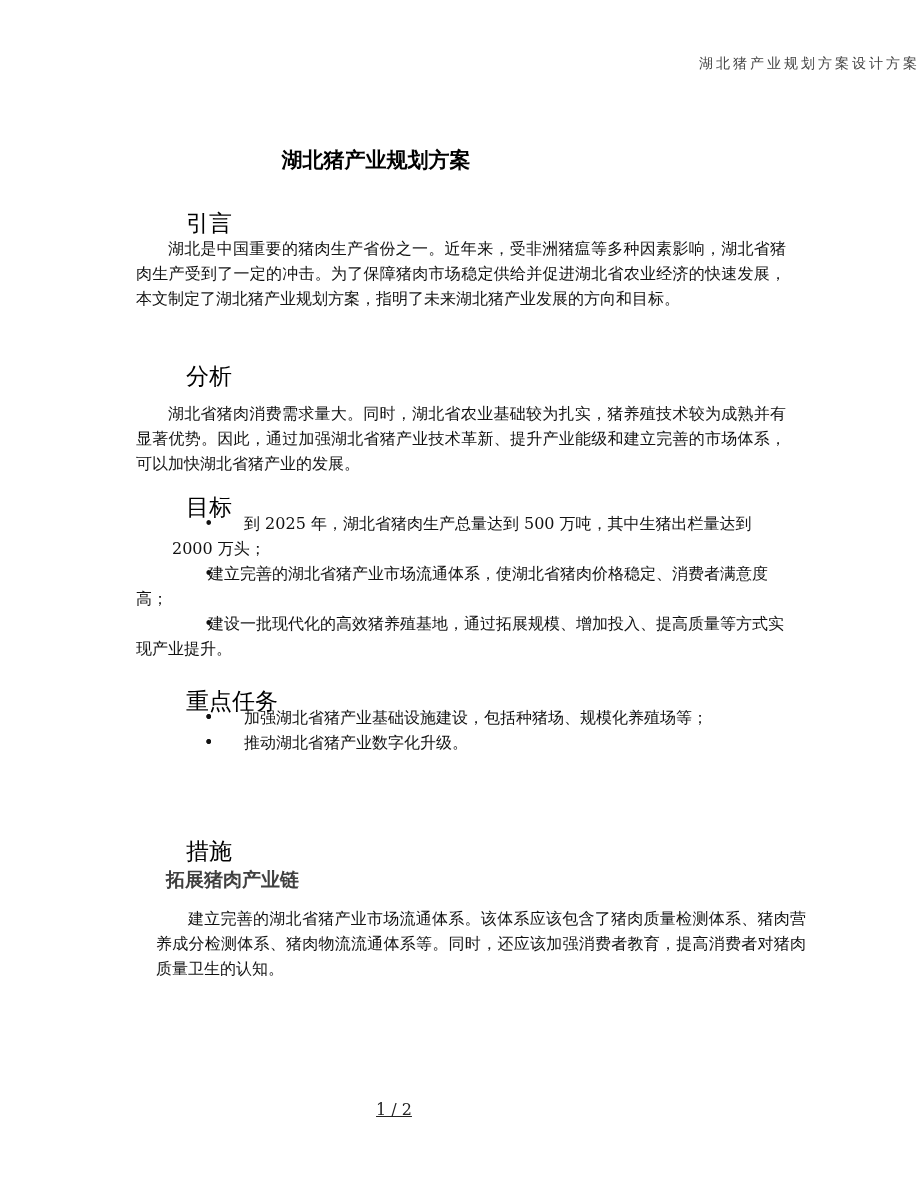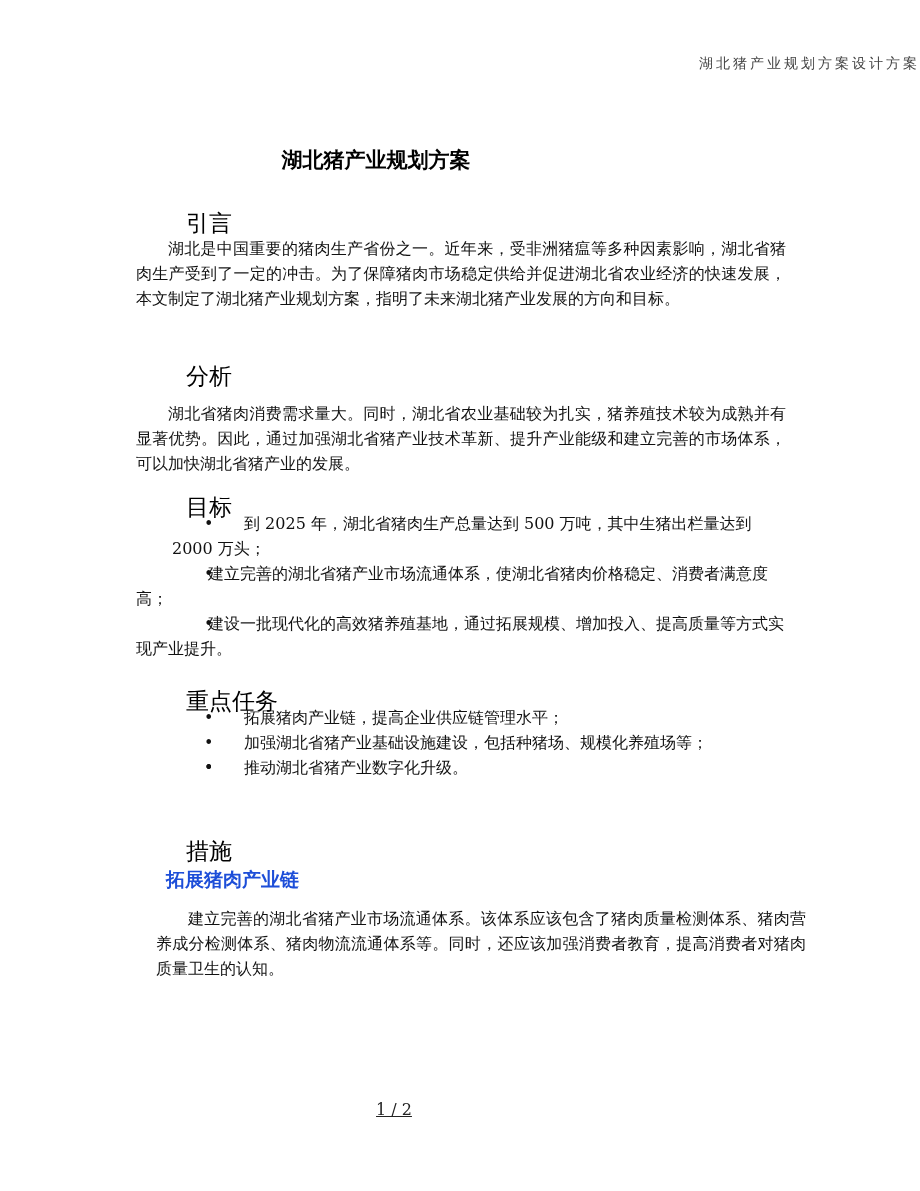--- a/index.html
+++ b/index.html
@@ -20,21 +20,21 @@
       font-family: "DejaVu Sans", "Liberation Sans", sans-serif;
       color: #000;
     }
     .h1 {
       position: absolute; left: 170px; font-size: 23px; font-weight: normal;
       font-family: "DejaVu Sans", "Liberation Sans", sans-serif; color: #000000;
       margin: 16px;
     }
     .h2 {
       position: absolute; left: 166px; font-size: 19px; font-weight: bold;
-      font-family: "DejaVu Sans", "Liberation Sans", sans-serif; color: #1d4ed8;
+      font-family: "DejaVu Sans", "Liberation Sans", sans-serif; color: #404040;
       margin: 0;
     }
     .para {
       position: absolute; left: 136px; width: 650px;
       font-size: 16px; line-height: 25px; margin: 0;
       text-indent: 32px; text-align: justify;
     }
     .list { position: absolute; left: 136px; width: 650px; margin: 0; padding: 0; list-style: none; }
     .list li {
       font-size: 16px; line-height: 25px; position: relative;
@@ -76,21 +76,20 @@
   <li style="padding-left:0;">
     <span class="bullet">•</span>
     <span>建设一批现代化的高效猪养殖基地，通过拓展规模、增加投入、提高质量等方式实现产业提升。</span>
   </li>
 </ul>
 
 <h2 class="h1" style="top:670px;">重点任务</h2>
 <ul class="list simple" style="top:705px;">
   <li>
     <span class="bullet">•</span>
-    <span>拓展猪肉产业链，提高企业供应链管理水平；</span>
   </li>
   <li>
     <span class="bullet">•</span>
     <span>加强湖北省猪产业基础设施建设，包括种猪场、规模化养殖场等；</span>
   </li>
   <li>
     <span class="bullet">•</span>
   </li>
   <li>
     <span class="bullet">•</span>

